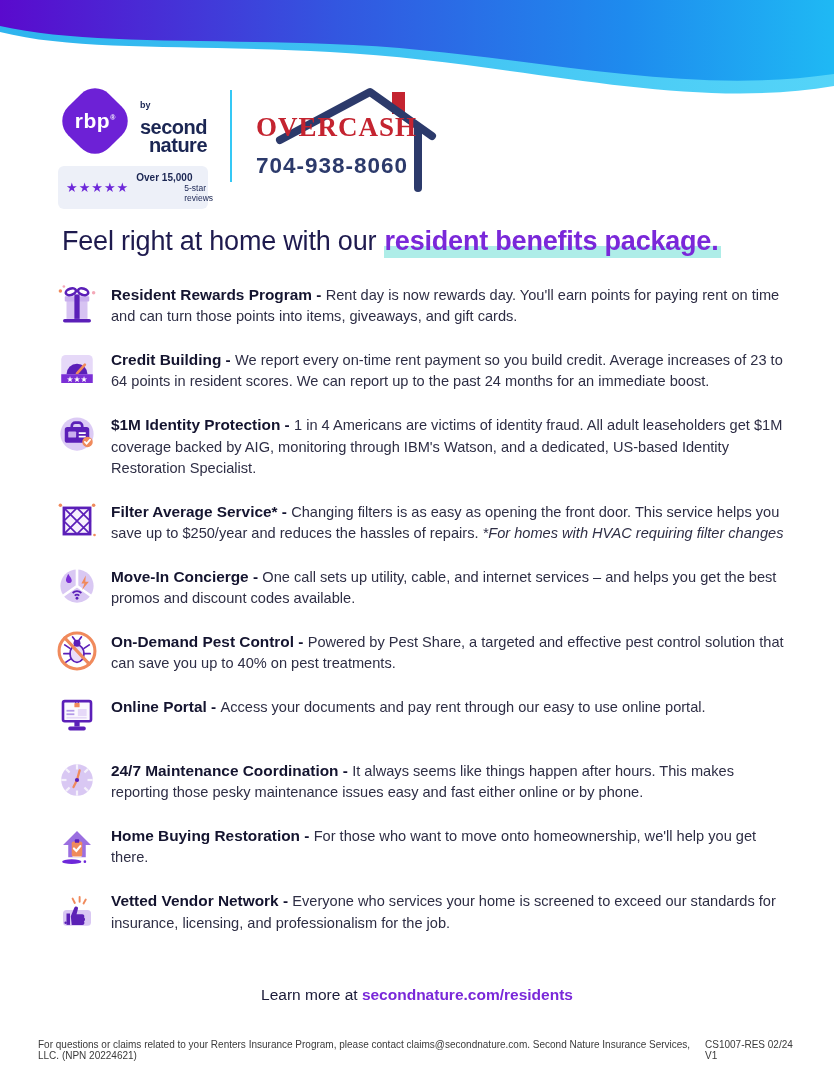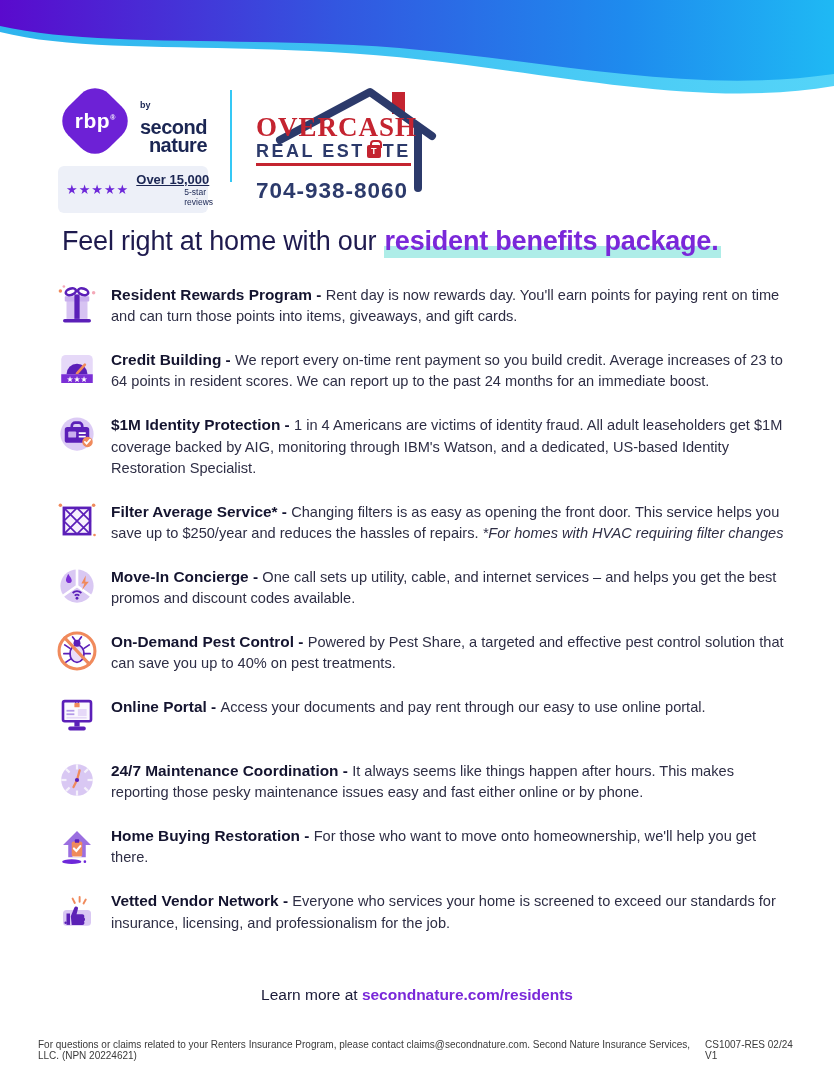--- a/index.html
+++ b/index.html
@@ -17,21 +17,21 @@
   .rbp-mark { position:relative; width:74px; height:74px; flex:none; }
   .rbp-teal { position:absolute; left:12px; top:12px; width:50px; height:50px; background:#3ECFDD; border-radius:12px; transform:rotate(45deg); }
   .rbp-purple { position:absolute; left:8px; top:8px; width:58px; height:58px; background:#6D21D6; border-radius:20px; transform:rotate(45deg); display:flex; align-items:center; justify-content:center; }
   .rbp-purple-inner { transform:rotate(-45deg); color:#fff; font-weight:800; font-size:21px; letter-spacing:.5px; }
   .rbp-reg { font-size:7px; vertical-align:super; }
   .sn-block { padding-top:14px; }
   .sn-by { font-size:9px; color:#1B2653; font-weight:600; vertical-align:top; }
   .sn-word { display:inline-block; text-align:right; color:#1B2653; font-weight:800; font-size:20px; line-height:.92; letter-spacing:-.5px; }
   .reviews-badge { margin-top:8px; width:150px; background:#EDF0F8; border-radius:6px; padding:6px 8px; display:flex; align-items:center; gap:7px; }
   .stars { color:#6D28D9; font-size:13px; letter-spacing:1px; white-space:nowrap; }
-  .rev-line1 { font-size:13px; font-weight:700; color:#1B2653;text-decoration:underline; }
+  .rev-line1 { font-size:10px; font-weight:700; color:#1B2653; }
   .rev-line2 { font-size:8.5px; color:#1B2653;margin-left:48px; }
   .divider { width:2px; height:92px; background:#35C8F5; margin:6px 20px 0 20px; flex:none; }
 
   .oc-logo { position:relative; width:200px; height:110px; }
   .oc-house { position:absolute; top:0; left:0; }
   .oc-text { position:absolute; left:4px; top:30px; }
   .oc-name { font-family:"Liberation Serif", serif; font-weight:700; color:#C42430; font-size:27px; letter-spacing:1px; line-height:1; }
   .oc-re { display:flex; align-items:center; width:max-content; color:#2C3A6B; font-weight:800; font-size:18px; letter-spacing:2.5px; line-height:1.15; border-bottom:3px solid #C42430; padding-bottom:1px; }
   .oc-lock { position:relative; display:inline-block; width:14px; height:13px; background:#C42430; border-radius:2px; margin:0 2px; color:#fff; font-size:9px; font-weight:700; text-align:center; line-height:13px; letter-spacing:0; }
   .oc-lock::before { content:""; position:absolute; top:-5px; left:3px; width:8px; height:6px; border:2px solid #C42430; border-bottom:none; border-radius:4px 4px 0 0; }
@@ -102,25 +102,20 @@
     <div class="divider"></div>
 
     <div class="oc-logo">
       <svg class="oc-house" width="200" height="110" viewBox="0 0 200 110" aria-hidden="true">
         <rect x="140" y="8" width="13" height="22" fill="#C42430"></rect>
         <path d="M28,56 L118,8 L180,52" fill="none" stroke="#2C3A6B" stroke-width="8" stroke-linecap="round" stroke-linejoin="round"></path>
         <path d="M166,44 L166,104" fill="none" stroke="#2C3A6B" stroke-width="8" stroke-linecap="round"></path>
       </svg>
       <div class="oc-text">
         <div class="oc-name">OVERCASH</div>
-        <div class="oc-re">
-          <span>REAL EST</span>
-            <span class="oc-lock">T</span>
-            <span>TE</span>
-        </div>
         <div class="oc-phone">704-938-8060</div>
       </div>
     </div>
   </div>
 
   <div class="headline">
     <span>Feel right at home with our </span><span class="hl">resident benefits package.</span>
   </div>
 
   <div class="benefits">

